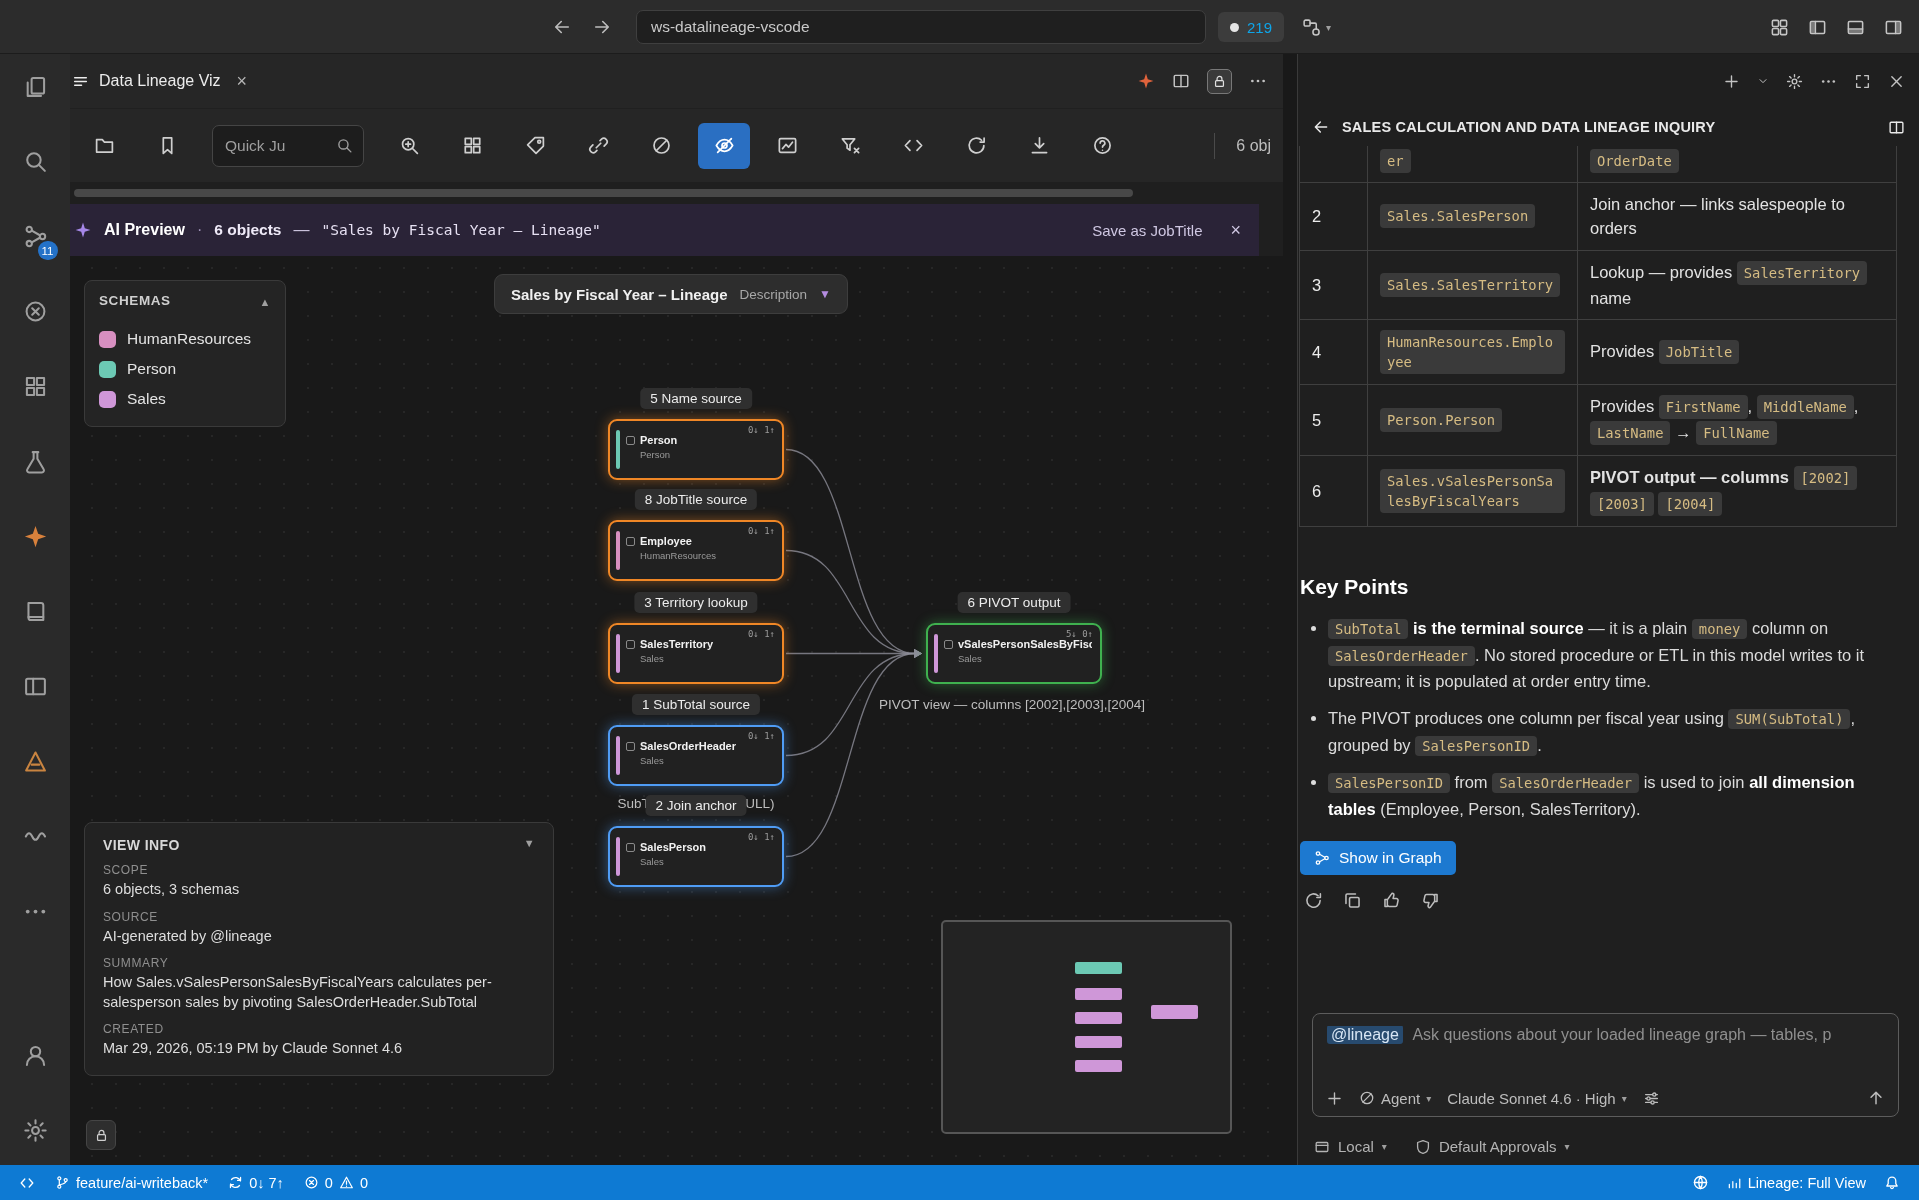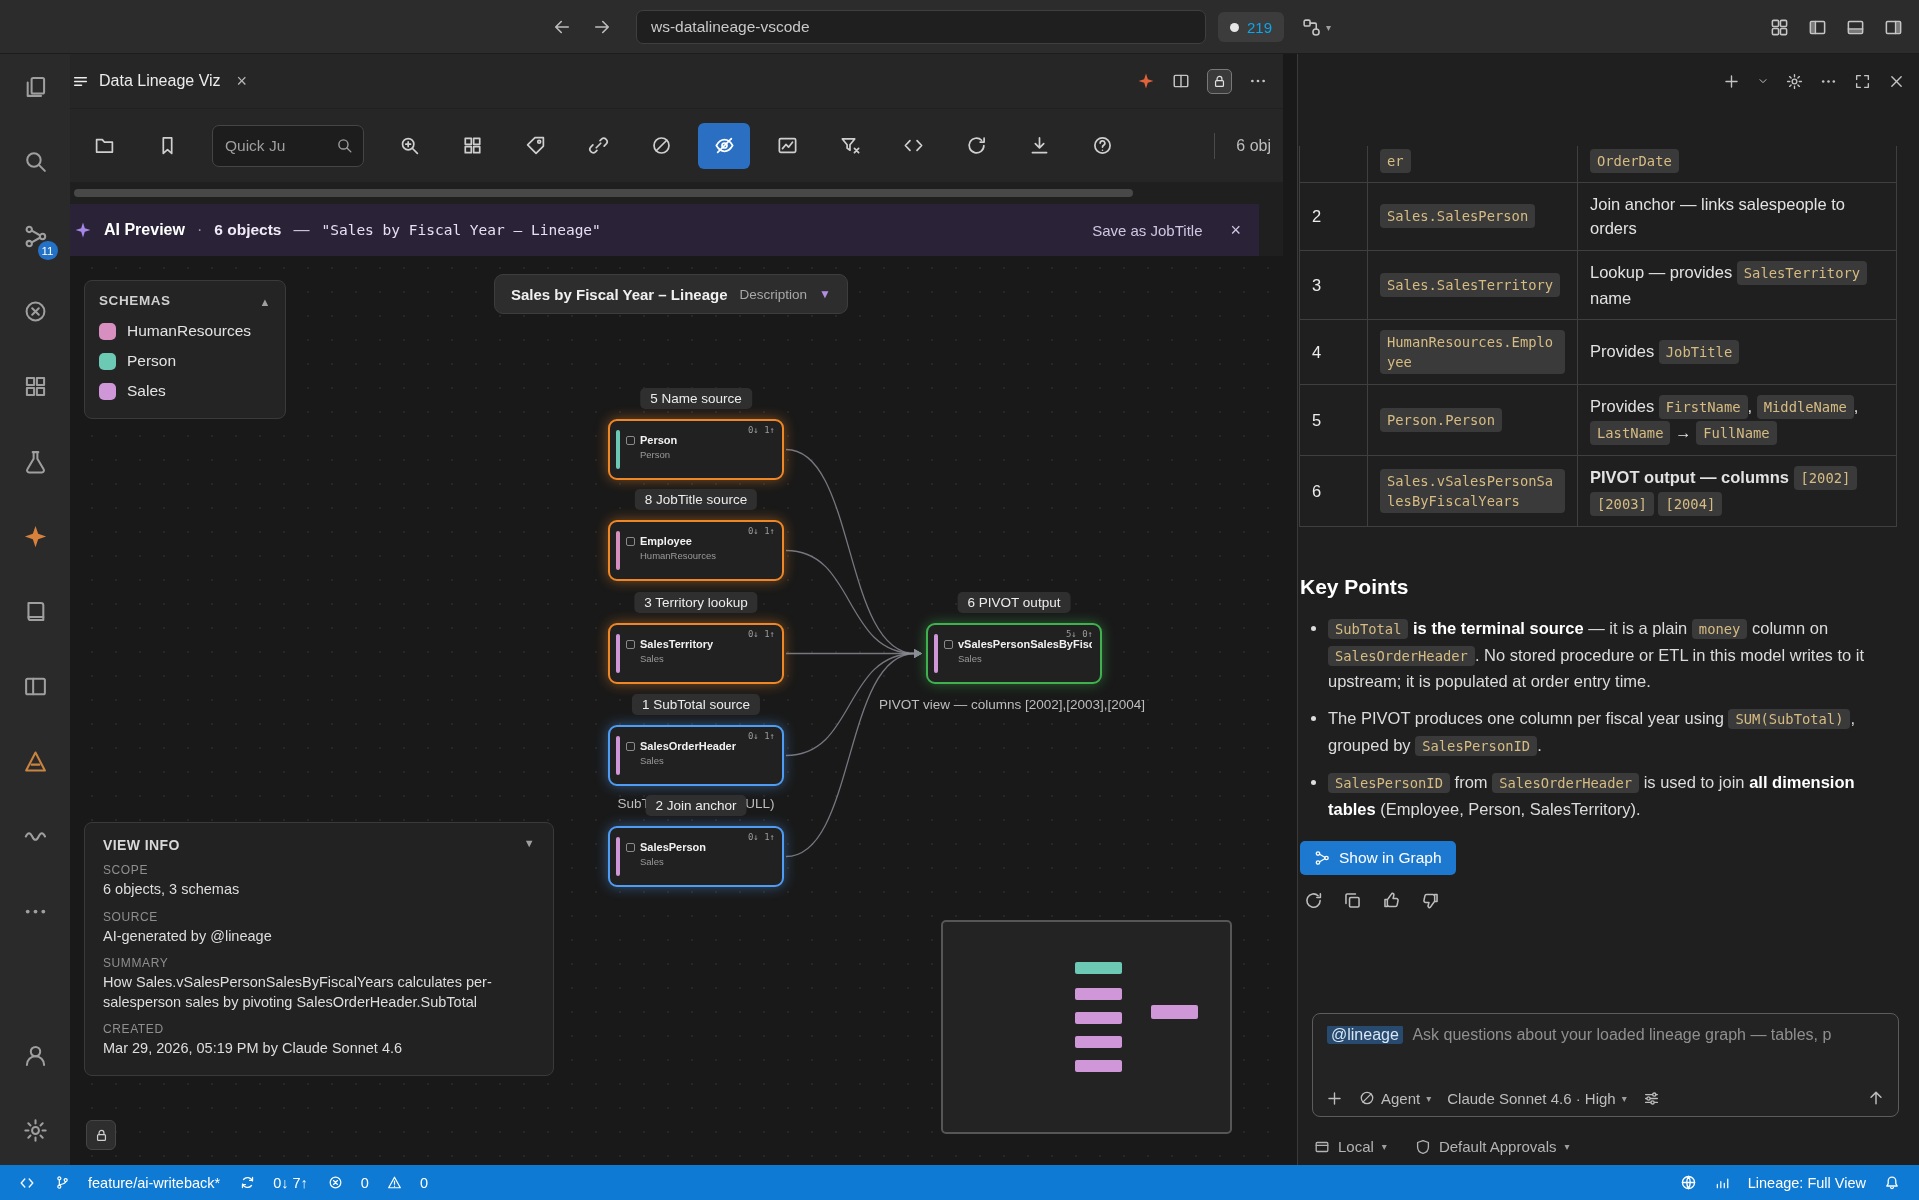--- a/index.html
+++ b/index.html
@@ -47,21 +47,21 @@
 .banner .bdash{color:#cfc7e2}
 .banner .bquote{font-family:"DejaVu Sans Mono",monospace;font-size:14.5px;color:#e6e0f2}
 .banner .spacer{flex:1}
 .banner .baction{color:#cfc7e2;font-size:15px}
 .banner .bclose{color:#cfc7e2;font-size:18px;margin-left:16px}
 
 
 .canvas{flex:1;position:relative;background-color:#191919;background-image:radial-gradient(#272727 1.2px,transparent 1.2px);background-size:24px 24px;overflow:hidden}
 .edges{position:absolute;left:0;top:0;z-index:1}
 .schemas{position:absolute;left:28px;top:24px;width:202px;background:#242424;border:1px solid #3a3a3a;border-radius:8px;padding:12px 14px;z-index:5}
-.schemas .hd{display:flex;justify-content:space-between;align-items:flex-end;color:#cfcfcf;font-size:13.5px;font-weight:bold;letter-spacing:.6px;margin-bottom:8px}
+.schemas .hd{display:flex;justify-content:space-between;align-items:flex-end;color:#cfcfcf;font-size:13.5px;font-weight:bold;letter-spacing:.6px;margin-bottom:16px}
 .schemas .hd .col{color:#9f9f9f;font-size:11px}
 .schemas .srow{display:flex;align-items:center;gap:11px;padding:6px 0;color:#e3e3e3;font-size:15.5px}
 .schemas .sw{width:17px;height:17px;border-radius:5px;flex:none}
 .gtitle{position:absolute;left:438px;top:18px;height:40px;background:#2d2d2d;border:1px solid #3d3d3d;border-radius:9px;display:flex;align-items:center;gap:12px;padding:0 16px;z-index:5}
 .gtitle .t{color:#f0f0f0;font-weight:bold;font-size:15px;white-space:nowrap}
 .gtitle .dsc{color:#a8a8a8;font-size:13.5px}
 .gtitle .tri{color:#b48ce0;font-size:12px}
 .node{position:absolute;width:176px;height:61px;background:#212121;border-radius:9px;z-index:2;padding:7px 8px 7px 16px}
 .node .strip{position:absolute;left:6px;top:9px;bottom:9px;width:4px;border-radius:2px}
 .node .ttl{display:flex;align-items:center;gap:5px;color:#f2f2f2;font-size:11px;font-weight:bold;margin-top:6px;white-space:nowrap;overflow:hidden}
@@ -107,21 +107,21 @@
 .mention{background:#274a6e;color:#d8e6f5;border-radius:3px;padding:1px 4px;margin-right:6px}
 .comp-row{position:absolute;left:13px;right:13px;bottom:9px;display:flex;align-items:center;gap:16px;color:#bdbdbd;font-size:15px}
 .comp-row .grow{flex:1}
 .drop{display:inline-flex;align-items:center;gap:6px;cursor:pointer}
 .tri-s{font-size:10px;color:#9f9f9f}
 .env-row{position:absolute;left:16px;bottom:10px;display:flex;gap:28px;color:#b3b3b3;font-size:15px;align-items:center}
 .env-item{display:inline-flex;gap:8px;align-items:center;cursor:pointer}
 
 
 .statusbar{position:absolute;left:0;bottom:0;width:1919px;height:35px;background:#0e7ad3;display:flex;align-items:center;color:#fff;font-size:14.5px;padding:0 10px;gap:2px;z-index:30}
-.sb-item{display:inline-flex;align-items:center;gap:18px;padding:0 9px;height:35px;cursor:pointer}
+.sb-item{display:inline-flex;align-items:center;gap:6px;padding:0 9px;height:35px;cursor:pointer}
 .sb-right{margin-left:auto;display:flex;align-items:center}
 </style>
 </head>
 <body>
 
 <div class="app">
 
   <header class="titlebar">
     <div class="nav-arrows">
       <span class="ic">
@@ -632,20 +632,34 @@
             <svg width="17" height="17" viewBox="0 0 16 16" fill="none" stroke="currentColor" stroke-width="1.3" stroke-linecap="round" stroke-linejoin="round">
               <path d="M6 2.5H2.5V6M10 2.5h3.5V6M13.5 10v3.5H10M2.5 10v3.5H6"></path>
             </svg>
           </span>
           <span class="ic">
             <svg width="17" height="17" viewBox="0 0 16 16" fill="none" stroke="currentColor" stroke-width="1.3" stroke-linecap="round" stroke-linejoin="round">
               <path d="M3.6 3.6l8.8 8.8M12.4 3.6l-8.8 8.8"></path>
             </svg>
           </span>
         </div>
+    </div>
+    <div class="thread">
+      <span class="ic">
+          <svg width="18" height="18" viewBox="0 0 16 16" fill="none" stroke="currentColor" stroke-width="1.3" stroke-linecap="round" stroke-linejoin="round">
+            <path d="M13 8H3.2M7.4 3.6L3 8l4.4 4.4"></path>
+          </svg>
+        </span>
+      <span class="ttl">SALES CALCULATION AND DATA LINEAGE INQUIRY</span>
+      <span class="ic">
+          <svg width="17" height="17" viewBox="0 0 16 16" fill="none" stroke="currentColor" stroke-width="1.3" stroke-linecap="round" stroke-linejoin="round">
+            <rect x="2" y="3" width="12" height="10" rx="1"></rect>
+            <path d="M8 3v10"></path>
+          </svg>
+        </span>
     </div>
 
     <div class="chat-body">
       <table class="lin">
         <tbody id="lin-body">
             <tr class="clip">
               <td class="num"></td>
               <td class="nm"><span class="chip">er</span></td>
               <td><span class="chip">OrderDate</span></td>
             </tr>

